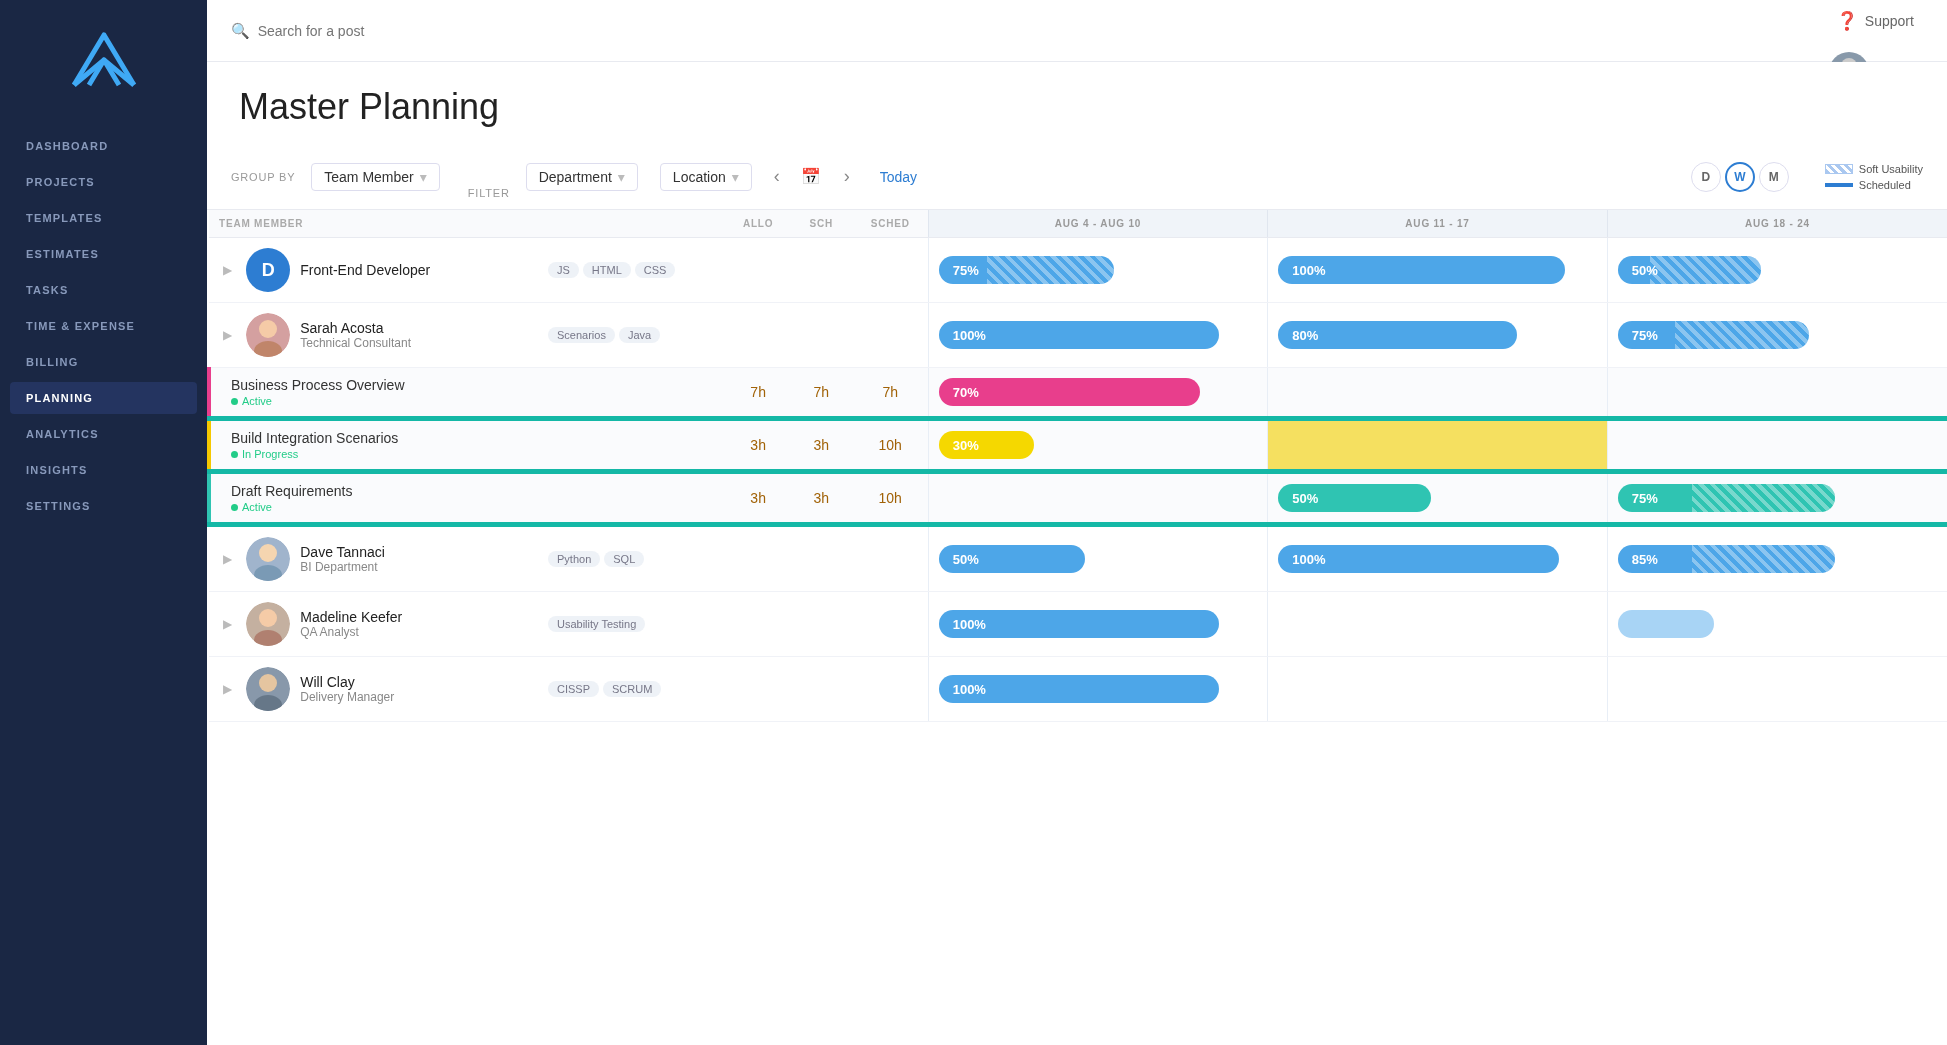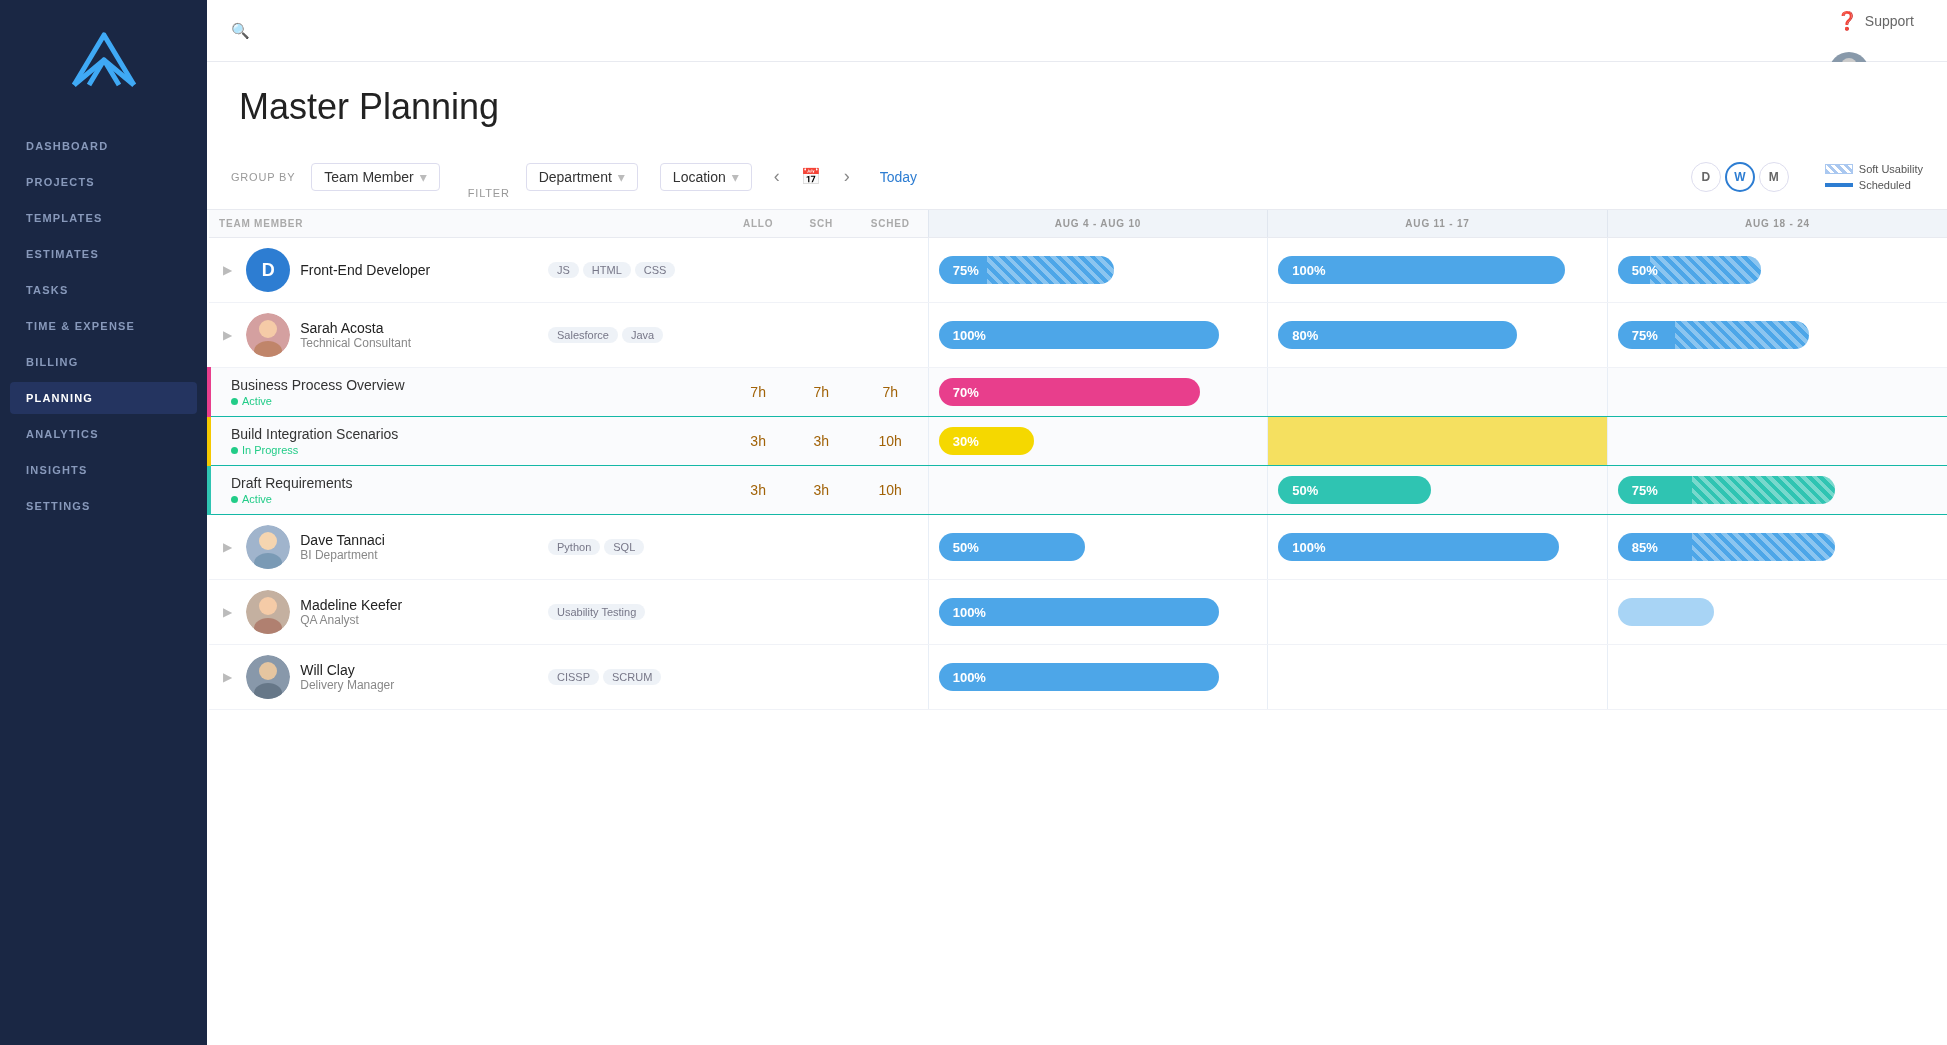--- a/index.html
+++ b/index.html
@@ -248,21 +248,21 @@
     }
 
     
     .row-member td {
       padding: 10px 10px;
       border-bottom: 1px solid #f0f2f7;
       vertical-align: middle;
     }
     .row-project td {
       padding: 8px 10px;
-      border-bottom: 1px solid #14b8a6;
+      border-bottom: 5px solid #14b8a6;
       vertical-align: middle;
       background: #fafbfd;
     }
 
     .member-info {
       display: flex;
       align-items: center;
       gap: 10px;
     }
     .member-avatar {
@@ -398,20 +398,21 @@
     <div class="sidebar-item">INSIGHTS</div>
     <div class="sidebar-item">SETTINGS</div>
   </nav>
 </div>
 
 <div class="main">
 
   <div class="topbar">
     <div class="search-bar">
       <span class="icon-search"></span>
+      <input type="text" style="border: none; outline: none; color: rgb(170, 170, 170); font-size: 14px; width: 100%; background: transparent;" placeholder="Search for a post">
     </div>
     <div class="topbar-actions">
       <div class="track-time-btn">
         <span class="icon-clock"></span>
         <span>Track Time</span>
       </div>
       <div class="support-btn">
         <span class="icon-question"></span>
         <span>Support</span>
       </div>
@@ -535,21 +536,21 @@
                     <circle cx="22" cy="22" r="22" fill="#d4a0a0"></circle>
                     <circle cx="22" cy="16" r="9" fill="#f5cba7"></circle>
                     <ellipse cx="22" cy="38" rx="14" ry="10" fill="#c0856a"></ellipse>
                   </svg></div>
           <div>
             <div class="member-name">Sarah Acosta</div>
             <div class="member-role">Technical Consultant</div>
           </div>
         </div>
       </td>
-      <td><span class="skill-tag">Salesforce</span><span class="skill-tag">Java</span></td>
+      <td><span class="skill-tag">Scenarios</span><span class="skill-tag">Java</span></td>
       <td class="hours-cell"></td>
       <td class="hours-cell"></td>
       <td class="hours-cell"></td>
       <td class="gantt-cell">
               <div class="gantt-bar-wrap">
                 <div class="gantt-bar" style="width:88%;background:#4da6e8;min-width:70px;max-width:100%;">
                   <span class="pct-label">100%</span>
                 </div>
               </div>
             </td>

